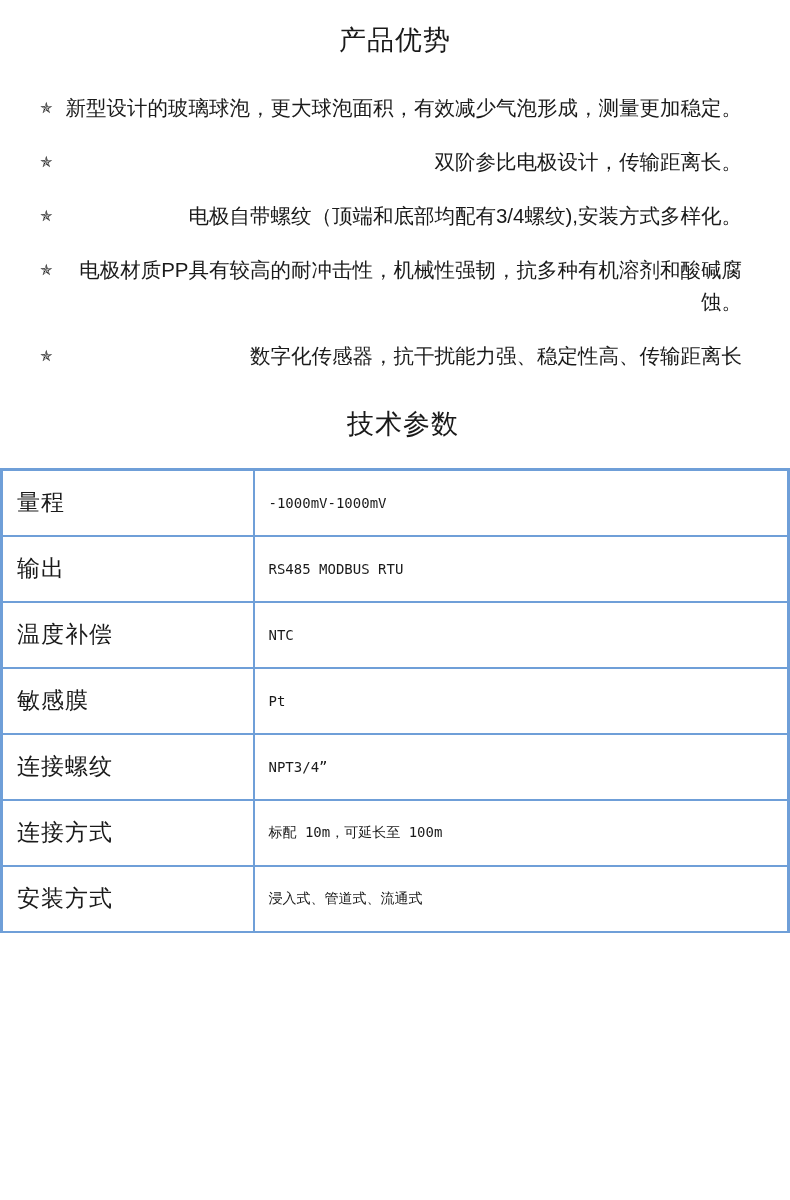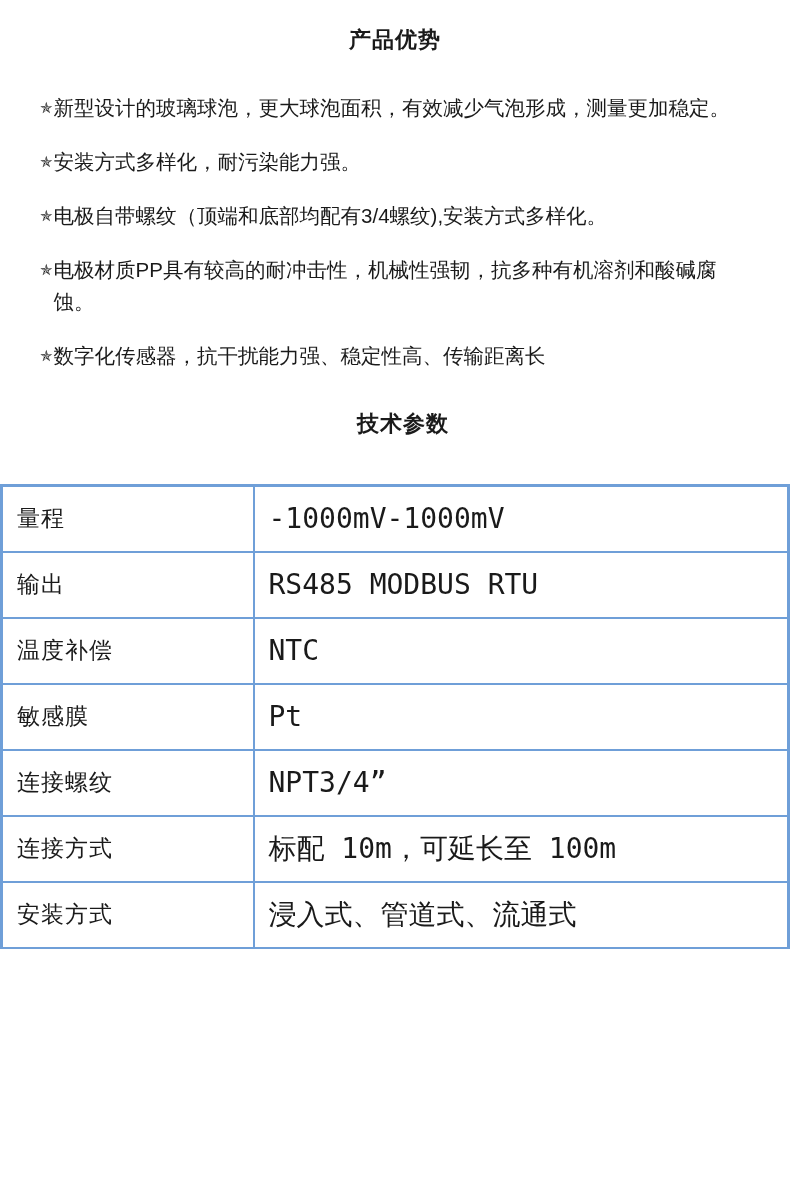--- a/index.html
+++ b/index.html
@@ -15,22 +15,22 @@
     color: #1a1a1a;
   }
   .page {
     width: 790px;
     height: 1200px;
     position: relative;
     box-sizing: border-box;
   }
   .section-title {
     text-align: center;
-    font-size: 22px;
-    font-weight: bold;
+    font-size: 27px;
+    font-weight: normal;
     color: #1a1a1a;
     letter-spacing: 1px;
   }
   #advantages-title {
     margin: 22px 0 0 0;
     line-height: 36px;
   }
   .advantages {
     margin: 34px 0 0 0;
     padding: 0 48px 0 40px;
@@ -45,47 +45,48 @@
   }
   .adv-bullet {
     flex: 0 0 auto;
     font-size: 15px;
     line-height: 32px;
     margin-right: 1px;
     color: #1a1a1a;
   }
   .adv-text {
     flex: 1 1 auto;
+    text-align: right;
   }
   #specs-title {
     margin: 34px 0 0 16px;
     line-height: 36px;
   }
   .spec-table {
-    margin-top: 42px;
+    margin-top: 26px;
     width: 100%;
     border-collapse: collapse;
     table-layout: fixed;
   }
   .spec-table td {
     border: 2px solid #6f9fd8;
     height: 66px;
     padding: 0 14px;
     vertical-align: middle;
     box-sizing: border-box;
   }
   .spec-table td.k {
     width: 252px;
     font-size: 23px;
     font-family: "Liberation Sans", sans-serif;
     color: #1a1a1a;
     letter-spacing: 1px;
   }
   .spec-table td.v {
-    font-size: 28px;
+    font-size: 14px;
     font-family: "DejaVu Sans Mono", monospace;
     color: #1a1a1a;
     letter-spacing: 0px;
   }
   .spec-table tr:first-child td {
     border-top: 3px solid #6f9fd8;
   }
   .spec-table td:first-child {
     border-left: 3px solid #6f9fd8;
   }
@@ -102,21 +103,21 @@
 
   <div class="advantages">
 
     <div class="adv-item">
       <span class="adv-bullet">✯</span>
       <span class="adv-text">新型设计的玻璃球泡，更大球泡面积，有效减少气泡形成，测量更加稳定。</span>
     </div>
 
     <div class="adv-item">
       <span class="adv-bullet">✯</span>
-      <span class="adv-text">安装方式多样化，耐污染能力强。</span>
+      <span class="adv-text">双阶参比电极设计，传输距离长。</span>
     </div>
 
     <div class="adv-item">
       <span class="adv-bullet">✯</span>
       <span class="adv-text">电极自带螺纹（顶端和底部均配有3/4螺纹),安装方式多样化。</span>
     </div>
 
     <div class="adv-item">
       <span class="adv-bullet">✯</span>
       <span class="adv-text">电极材质PP具有较高的耐冲击性，机械性强韧，抗多种有机溶剂和酸碱腐蚀。</span>

